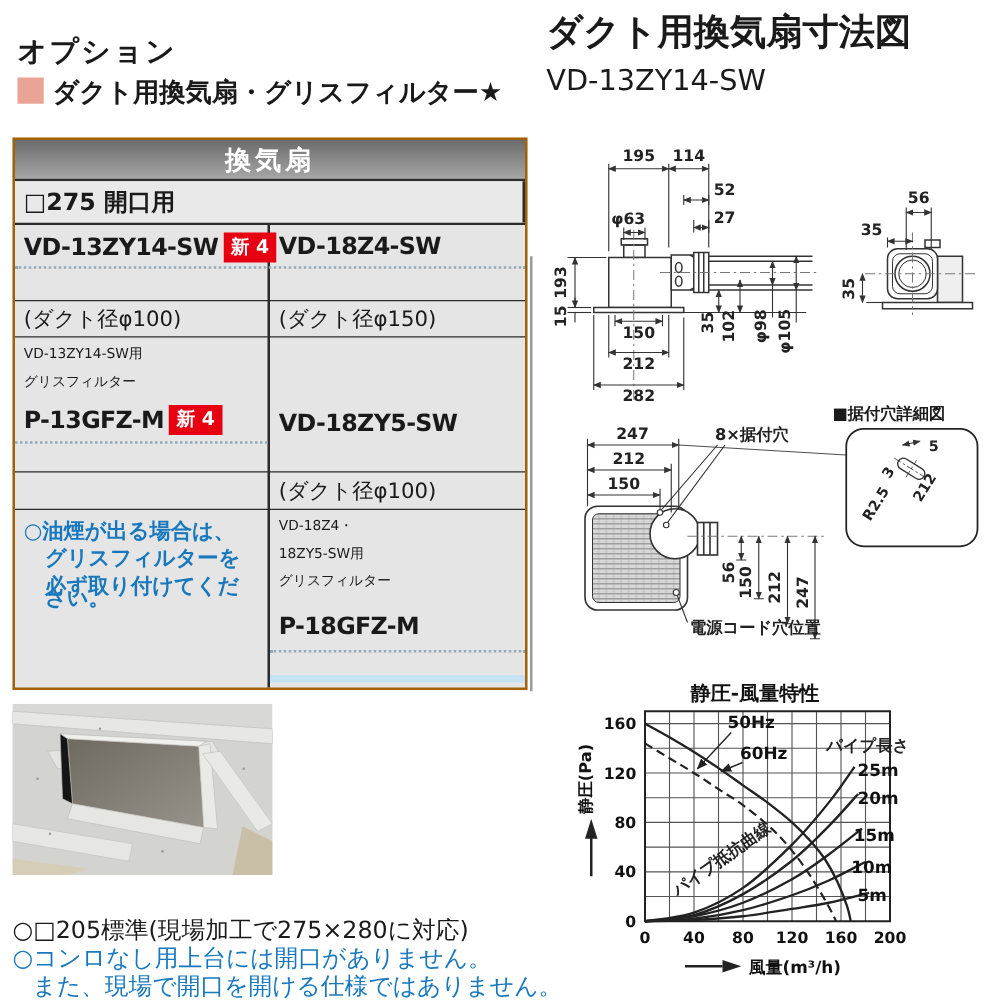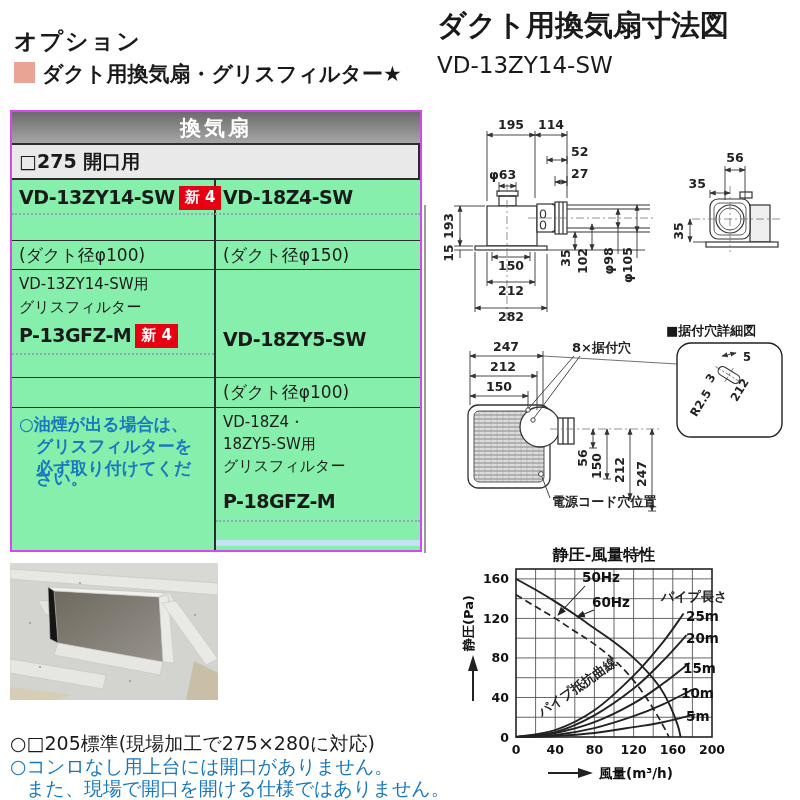--- a/index.html
+++ b/index.html
@@ -4,33 +4,33 @@
 <style>
   html,body{margin:0;padding:0;background:#fff;}
   #page{position:relative;width:800px;height:800px;background:#fff;overflow:hidden;
         font-family:"DejaVu Sans","Liberation Sans",sans-serif;color:#1a1a1a;}
   .abs{position:absolute;}
   
   .opt-title{left:14px;top:26px;font-size:23px;font-weight:bold;letter-spacing:2px;}
   .bullet-sq{left:14px;top:62px;width:21px;height:21px;background:#e9a496;}
   .bullet-label{left:42px;top:60px;font-size:21px;font-weight:bold;}
   
-  .tbl{left:10px;top:110px;width:408px;height:438px;border:2px solid #d946ef;background:#86efac;}
+  .tbl{left:10px;top:110px;width:408px;height:438px;border:2px solid #a16207;background:#e5e5e5;}
   .tbl-h{position:absolute;left:0;top:0;width:100%;height:33px;
          background:linear-gradient(#6b6b6b,#a6a6a6);color:#fff;font-weight:bold;font-size:21px;
          display:flex;align-items:center;justify-content:center;border-bottom:2px solid #2b2b2b;box-sizing:border-box;letter-spacing:3px;}
   .tbl-sh{position:absolute;left:0;top:33px;width:100%;height:35px;display:flex;border-bottom:2px solid #2b2b2b;box-sizing:border-box;}
   .tbl-sh>div{flex:1;background:#e9e9e9;font-size:19px;font-weight:bold;display:flex;align-items:center;padding-left:7px;box-sizing:border-box;}
   .tbl-sh>div:first-child{border-right:2px solid #2b2b2b;}
   .coldiv{position:absolute;left:202px;top:68px;bottom:0;width:2px;background:#2b2b2b;}
   .hline{position:absolute;left:0;width:100%;height:0;border-top:1.5px solid #2b2b2b;}
   .dotline{position:absolute;height:0;border-top:2px dotted #8fa9ba;}
   .model{font-size:19px;font-weight:bold;letter-spacing:-0.5px;white-space:nowrap;}
   .paren{font-size:17px;white-space:nowrap;}
-  .cellline{font-size:15px;white-space:nowrap;}
+  .cellline{font-size:11px;white-space:nowrap;}
   .badge{display:inline-block;background:#e60012;color:#fff;font-size:15px;font-weight:bold;
          padding:2px 6px 3px 6px;margin-left:4px;vertical-align:2px;white-space:nowrap;}
   .bluenote{font-size:17px;font-weight:bold;color:#1878be;white-space:nowrap;}
   .bluestrip{position:absolute;background:#c5e2f4;}
   
   .photo-cap{left:10px;top:700px;font-size:21px;font-weight:bold;}
   .bnote{left:10px;font-size:19px;white-space:nowrap;}
   .blue{color:#1878be;}
   
   .pagediv{left:424px;top:205px;width:1.5px;height:348px;background:#9a9a9a;}

